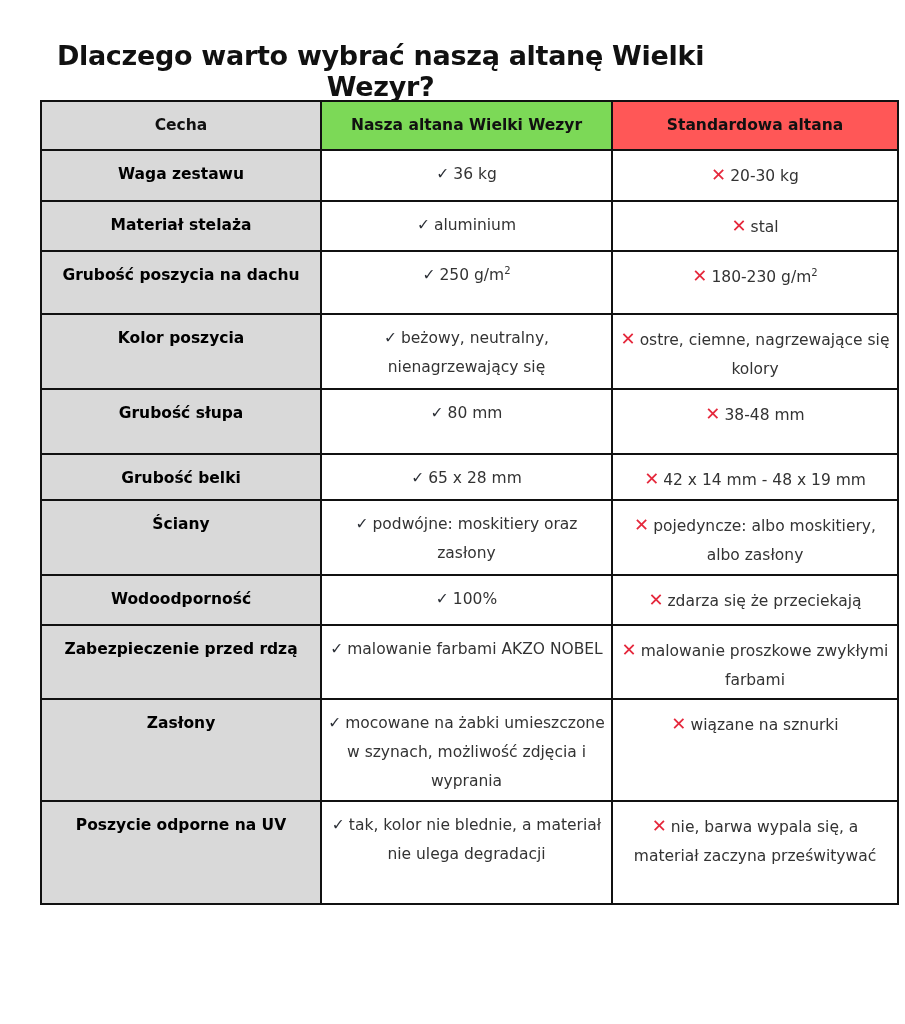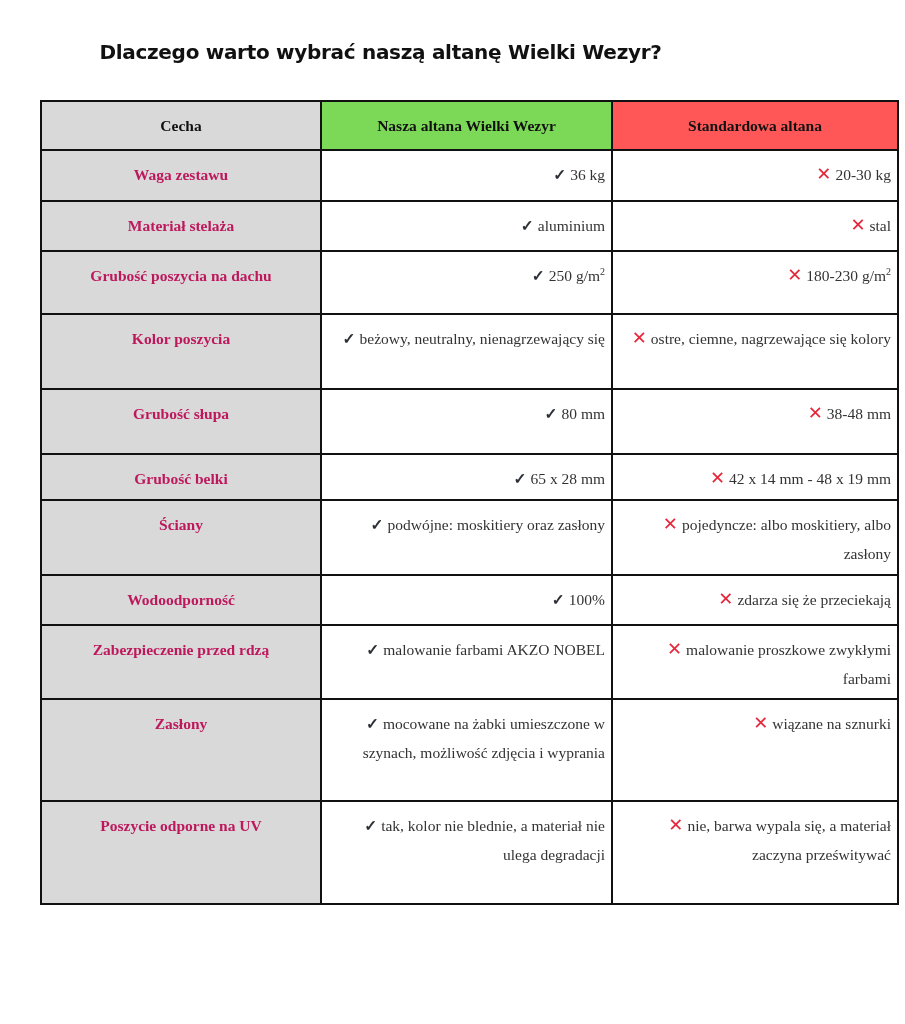--- a/index.html
+++ b/index.html
@@ -1,25 +1,25 @@
 <!DOCTYPE html>
 <html><head>
 <meta charset="utf-8">
 <style>
   html,body{margin:0;padding:0;background:#fff;}
   body{width:905px;height:1024px;position:relative;font-family:"DejaVu Sans","Liberation Sans",sans-serif;color:#222;}
-  h1{position:absolute;left:0;top:40px;width:761px;margin:0;text-align:center;font-size:20px;font-weight:bold;color:#111;letter-spacing:-0.3px;}
-  table{position:absolute;left:40px;top:100px;border-collapse:collapse;table-layout:fixed;width:823px;font-family:Liberation Serif, serif;}
+  h1{position:absolute;left:0;top:40px;width:761px;margin:0;text-align:center;font-size:27px;font-weight:bold;color:#111;letter-spacing:-0.3px;}
+  table{position:absolute;left:40px;top:100px;border-collapse:collapse;table-layout:fixed;width:823px;}
   td,th{border:2px solid #111;padding:0 6px;font-size:15.5px;text-align:center;vertical-align:top;line-height:29px;}
   th{font-weight:bold;font-size:15.5px;height:47px;vertical-align:middle;color:#111;}
   th.c0{background:#d9d9d9;width:266px;}
   th.c1{background:#7cd957;width:277px;}
   th.c2{background:#ff5757;width:272px;}
-  td.feat{background:#d9d9d9;font-weight:bold;color:#be185d;padding-top:9px;}
-  td.val{background:#fff;color:#333;padding-top:9px;text-align:right;}
+  td.feat{background:#d9d9d9;font-weight:bold;color:#000000;padding-top:9px;}
+  td.val{background:#fff;color:#333;padding-top:9px;}
   .chk{color:#2b2f36;font-weight:bold;margin-right:4px;}
   .x{color:#e5283c;margin-right:4px;font-size:18px;}
   sup{font-size:10px;line-height:0;}
 </style>
 </head>
 <body>
 
 <h1>Dlaczego warto wybrać naszą altanę Wielki Wezyr?</h1>
 
 <table>

